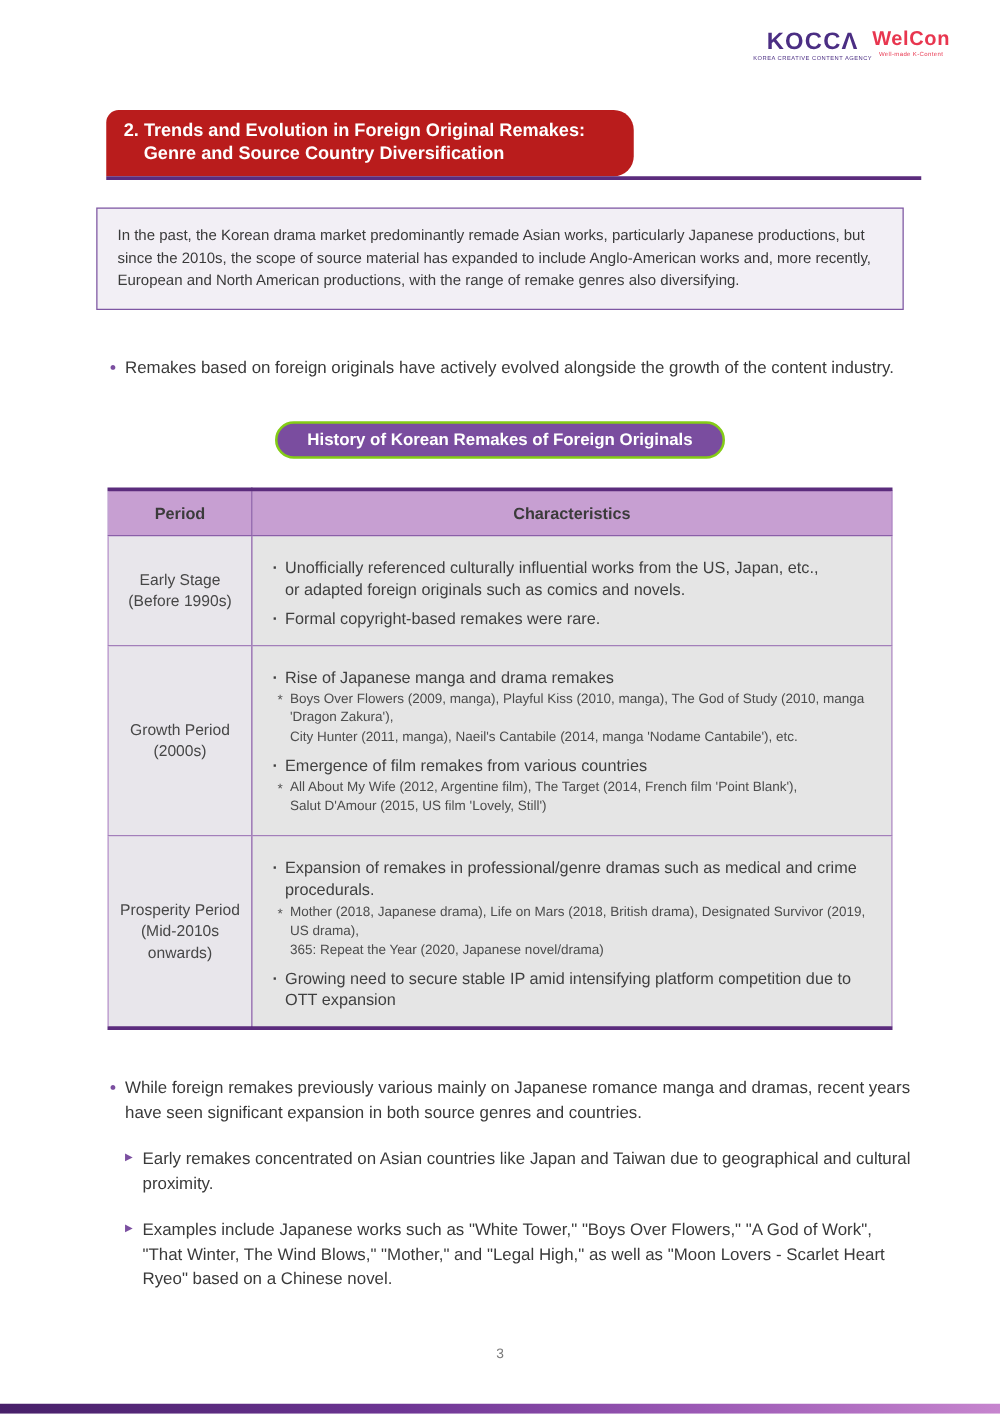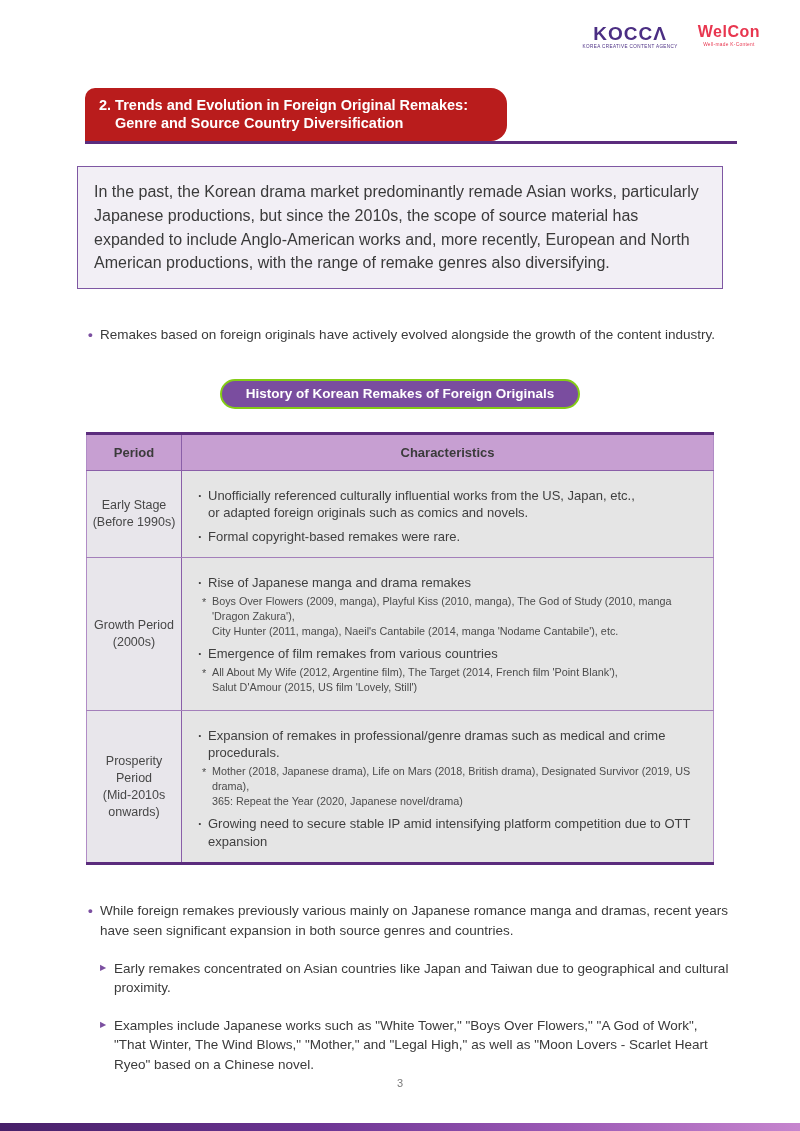--- a/index.html
+++ b/index.html
@@ -7,21 +7,21 @@
   body {
     width:800px; height:1131px;
     background:#ffffff;
     font-family:"Liberation Sans","DejaVu Sans",sans-serif;
     color:#3d3d3d;
     position:relative;
     overflow:hidden;
   }
 
   
-  .header { padding:24px 40px 0 0; display:flex; justify-content:flex-end; align-items:flex-start; gap:20px; height:58px; }
+  .header { padding:24px 40px 0 0; display:flex; justify-content:flex-end; align-items:flex-start; height:58px; }
   .logo { display:flex; flex-direction:column; align-items:center; line-height:1; }
   .kocca-word { font-size:19px; font-weight:bold; color:#4b2e83; letter-spacing:1px; }
   .kocca-tag { font-size:4.6px; color:#4b2e83; margin-top:2px; letter-spacing:.4px; }
   .welcon-word { font-size:16px; font-weight:bold; color:#e8364f; letter-spacing:.5px;text-align:center; }
   .welcon-tag { font-size:4.8px; color:#e8364f; margin-top:3px; letter-spacing:.3px; }
 
   
   .banner {
     margin:30px 0 0 85px;
     width:422px; min-height:52px;
@@ -34,21 +34,21 @@
   .banner-underline {
     margin-left:85px; width:652px; height:3px; background:#5b2c7d;
   }
 
   
   .summary-box {
     margin:22px 77px 0 77px;
     border:1px solid #7e57a3;
     background:#f2eff5;
     padding:13px 16px;
-    font-size:16px; line-height:1.48; color:#3a3a3a;
+    font-size:12px; line-height:1.48; color:#3a3a3a;
   }
 
   
   .bullet-para {
     margin:36px 41px 0 88px;
     font-size:13.5px; line-height:1.45; color:#3a3a3a;
     position:relative; padding-left:12px;
   }
   .bullet-para::before {
     content:"\2022"; position:absolute; left:0; top:0;
@@ -76,21 +76,21 @@
     border-left:1px solid #b18cc6;
     border-right:1px solid #b18cc6;
   }
   table.history th {
     background:#c79fd2;
     font-size:13px; font-weight:bold; color:#3b3b3b;
     padding:10px 6px;
     border-bottom:1.5px solid #8a5fa8;
   }
   table.history th:first-child, table.history td:first-child {
-    width:95px; border-right:1.5px solid #8a5fa8;
+    width:115px; border-right:1.5px solid #8a5fa8;
   }
   table.history td { border-bottom:1px solid #a37fba; vertical-align:middle; }
   table.history tr:last-child td { border-bottom:none; }
   td.period-cell {
     background:#e8e6eb;
     text-align:center;
     font-size:12.5px; color:#474747; line-height:1.35;
     white-space:pre-line;
     padding:8px 4px;
   }

